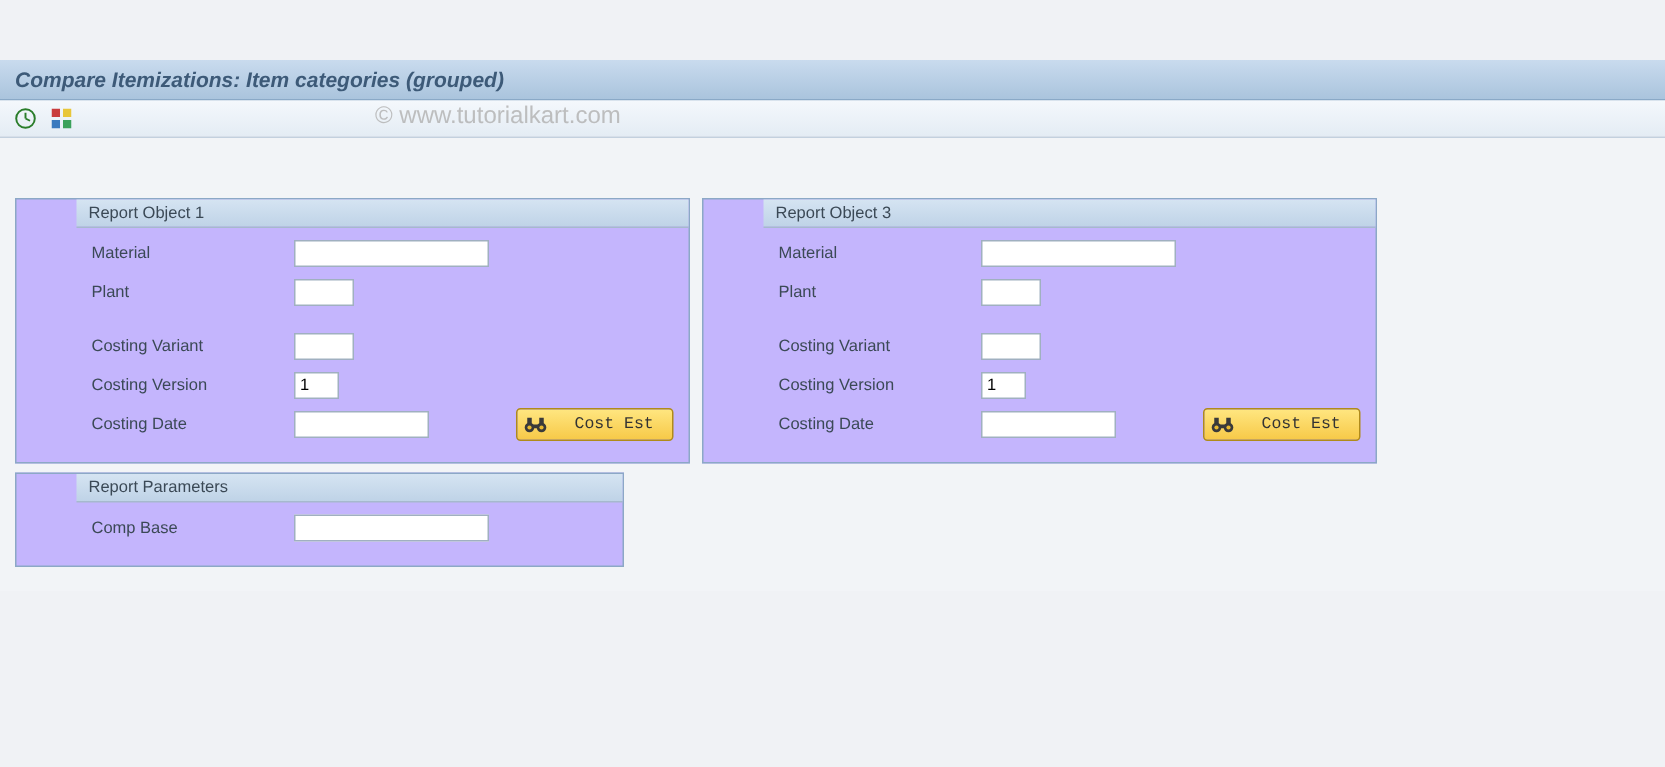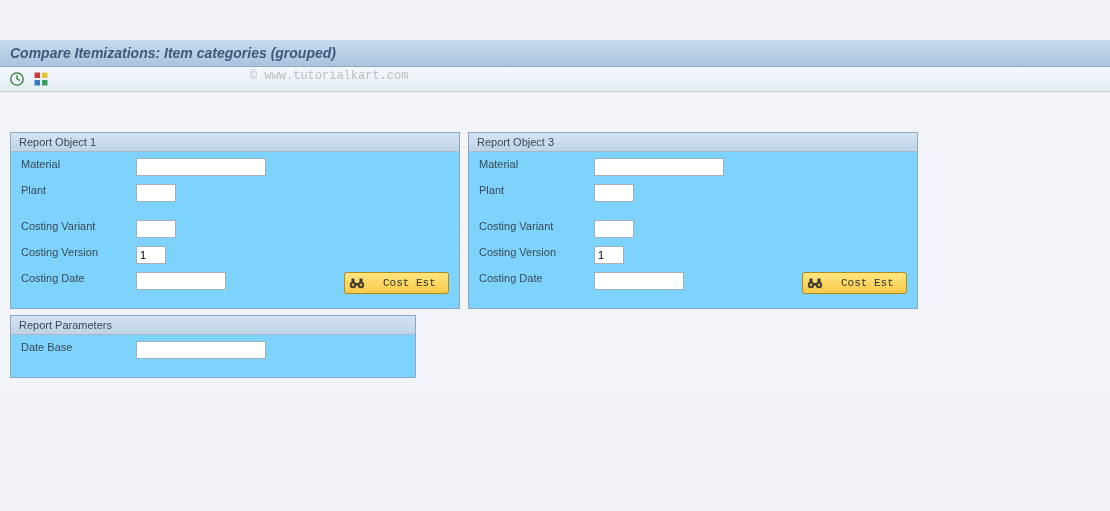--- a/index.html
+++ b/index.html
@@ -43,57 +43,59 @@
       align-items: center;
       justify-content: center;
       cursor: pointer;
       border-radius: 2px;
     }
     .watermark {
       position: absolute;
       left: 250px;
       top: 2px;
       color: rgba(180,180,180,0.85);
-      font-size: 12px;
+      font-size: 16px;
       font-style: normal;
-      font-family: Liberation Mono, monospace;
+      font-family: Liberation Sans, sans-serif;
       pointer-events: none;
     }
     .content {
       padding: 40px 10px 10px 10px;
       background: #f2f4f7;
     }
     .row {
       display: flex;
       gap: 8px;
       margin-bottom: 6px;
     }
     .panel {
       border: 1px solid #8ca8c6;
-      background: #7dd3fc;
+      background: #c4b5fd;
       width: 450px;
+      padding-left: 40px;
     }
     .panel-narrow {
       width: 406px;
     }
     .panel-header {
       background: linear-gradient(to bottom, #d5e4f2, #bfd3e7);
       border-bottom: 1px solid #a6b9cd;
       padding: 3px 8px;
       font-size: 11px;
       color: #3b4956;
     }
     .panel-body {
       padding: 6px 10px 10px 10px;
     }
     .field-row {
       display: flex;
-      align-items: flex-start;
+      align-items: center;
       margin-bottom: 4px;
       min-height: 22px;
+      gap: 20px;
     }
     .field-spacer {
       height: 10px;
     }
     .field-label {
       width: 115px;
       font-size: 11px;
       color: #3b4956;
     }
     .field-input {
@@ -244,19 +246,19 @@
         </div>
       </div>
     </div>
   </div>
 
   <div class="row">
     <div class="panel panel-narrow">
       <div class="panel-header">Report Parameters</div>
       <div class="panel-body">
         <div class="field-row">
-          <span class="field-label">Date Base</span>
+          <span class="field-label">Comp Base</span>
           <input class="field-input input-lg" value="" style="">
         </div>
       </div>
     </div>
   </div>
 </div>
 
 </body></html>

